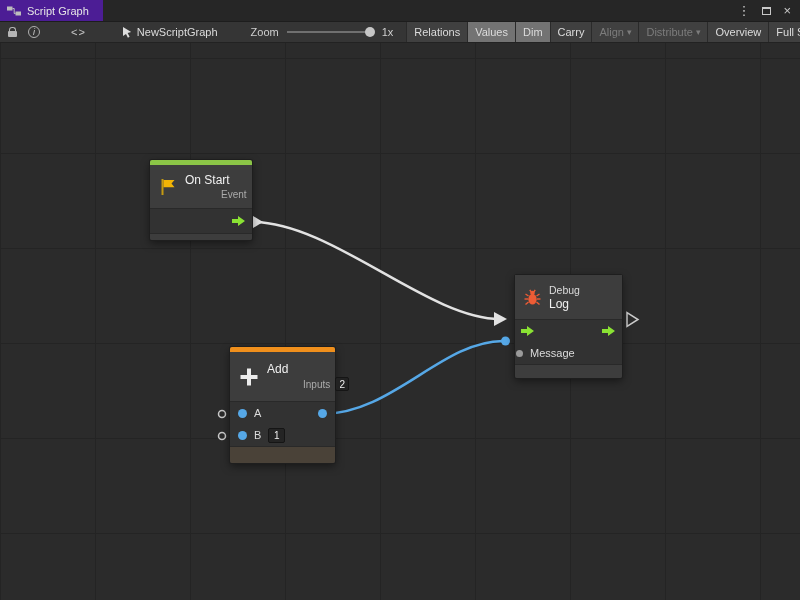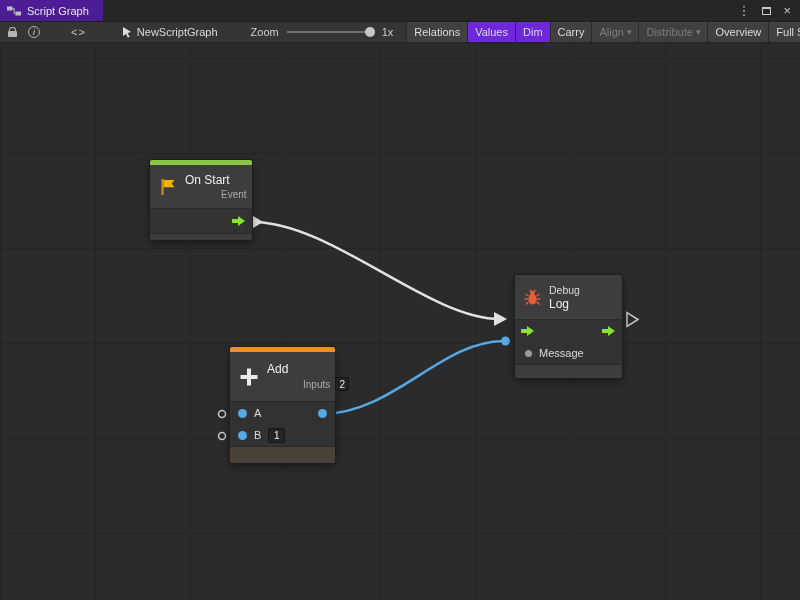--- a/index.html
+++ b/index.html
@@ -48,21 +48,21 @@
   .zoom-track { position:absolute; left:0; right:4px; top:9px; height:2px; background:#707070; }
   .zoom-handle { position:absolute; right:0; top:5px; width:10px; height:10px; border-radius:50%; background:#c6c6c6; }
   .zoom-value { margin-left:7px; color:#cfcfcf; }
   .tb-btn {
     height:21px; line-height:21px; padding:16px 7px; background:#404040;
     border-right:1px solid #2a2a2a; flex-shrink:0; color:#dcdcdc;
     display:inline-flex; align-items:center; gap:3px;
   }
   .tb-btn:first-of-type { border-left:1px solid #2a2a2a; }
   .tb-btn.first { margin-left:13px; border-left:1px solid #2a2a2a; }
-  .tb-btn.active { background:#6d28d9; }
+  .tb-btn.active { background:#737373; }
   .tb-btn.disabled { color:#7c7c7c; }
   .tb-btn .dd { font-size:9px; color:inherit; }
 
   
   .canvas {
     position:relative; width:800px; height:557px; flex-shrink:0;
     background-color:#2b2b2b;
     background-image:
       linear-gradient(to right, #242424 1px, transparent 1px),
       linear-gradient(to bottom, #242424 1px, transparent 1px);
@@ -87,21 +87,21 @@
   .n-footer { background:#3d3d3d; border-top:1px solid #292929; border-radius:0 0 2px 2px; }
 
   .node.on-start { left:150px; top:117px; width:102px; }
   .on-start .n-header { height:44px; }
   .on-start .p-row { height:24px; justify-content:flex-end; padding:0 6px; }
   .on-start .n-footer { height:7px; }
 
   .node.debug { left:515px; top:232px; width:107px; }
   .debug .n-header { height:45px; }
   .debug .p-row.flow { justify-content:space-between; padding:0 6px; }
-  .debug .p-row.msg { padding:0 10px; }
+  .debug .p-row.msg { padding:0 1px; }
   .debug .n-footer { height:14px; }
 
   .node.add { left:230px; top:304px; width:105px; }
   .add .n-header { height:50px; }
   .add .n-footer { height:17px; background:#4a4238; }
 
   .dot { width:9px; height:9px; border-radius:50%; background:#56a8e7; flex-shrink:0; }
   .dot.out { margin-left:auto; }
   .dot.gray { width:7px; height:7px; background:#9a9a9a; }
   .p-label { font-size:11px; color:#dcdcdc; }

